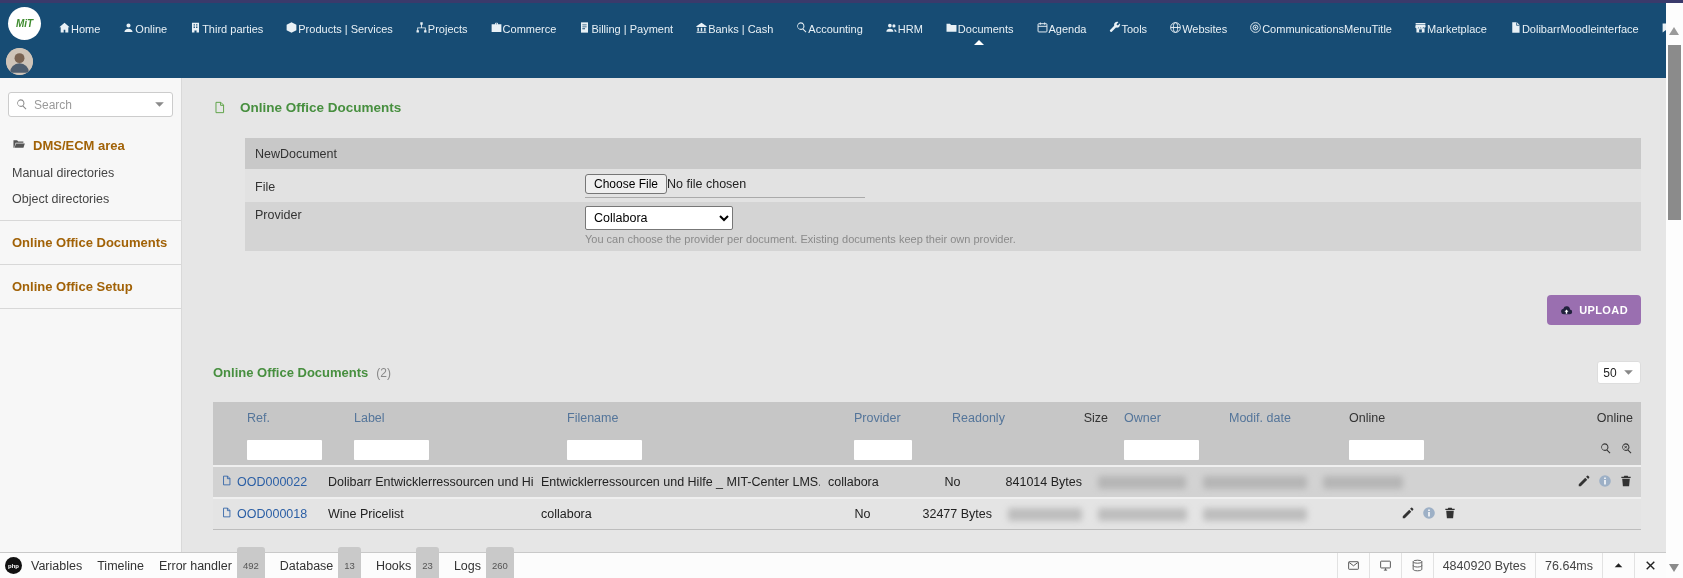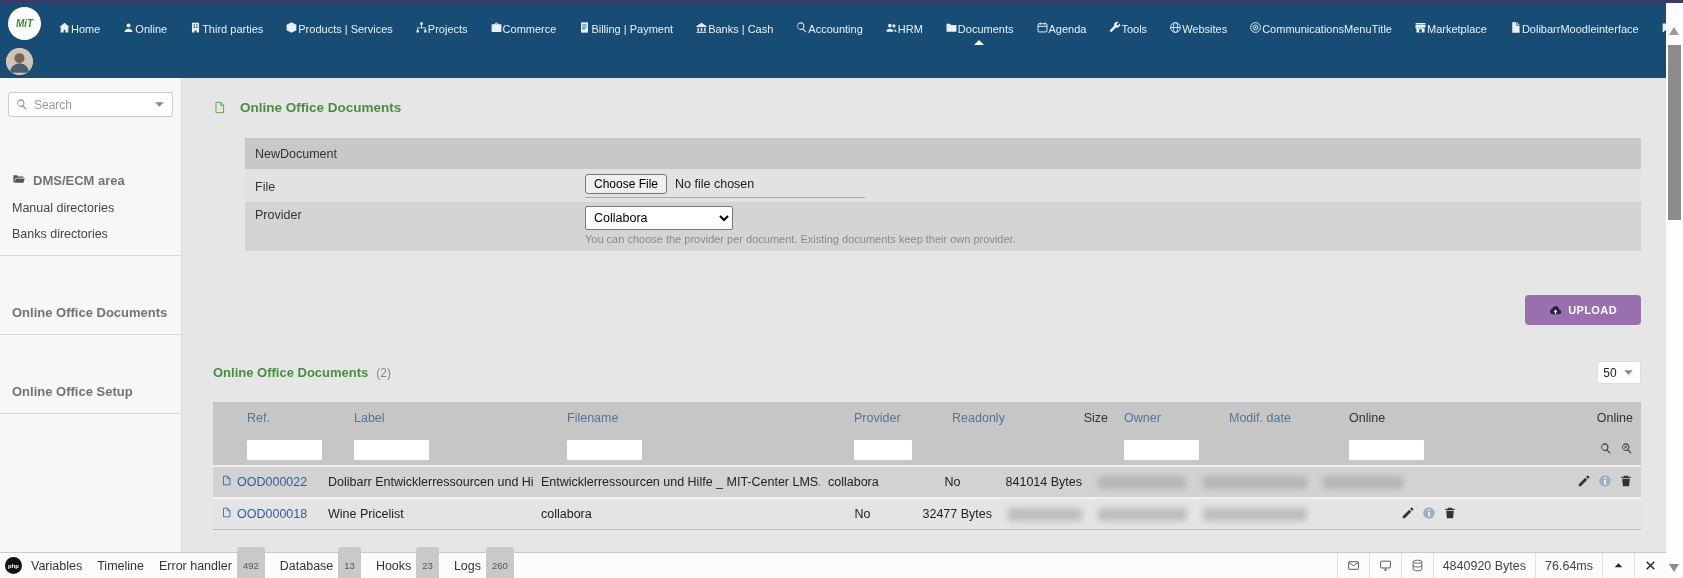--- a/index.html
+++ b/index.html
@@ -24,45 +24,45 @@
   .avatar svg { width:100%; height:100%; }
 
   
   .sidebar { position:absolute; left:0; top:78px; width:182px; height:474px; background:#f7f7f7; border-right:1px solid #d9d9d9; }
   .searchbox { margin:14px 8px 10px 8px; height:25px; background:#fff; border:1px solid #ccc; border-radius:3px; display:flex; align-items:center; padding:0 6px; gap:6px; }
   .searchbox svg { width:12px; height:12px; color:#8a8a8a; flex:none; }
   .searchbox input { border:none; outline:none; flex:1; min-width:0; font-size:12px; color:#444; background:transparent; }
   .searchbox input::placeholder { color:#9a9a9a; }
   .sb-group { padding:4px 0; }
   .sb-item { display:flex; align-items:center; gap:7px; padding:6px 12px; font-size:12.5px; color:#444; cursor:pointer; }
-  .sb-item.head { font-weight:bold; color:#737373; font-size:13px;margin-top:35px; }
+  .sb-item.head { font-weight:bold; color:#a16207; font-size:13px; }
   .sb-item svg { width:14px; height:14px; color:#555; }
   .sb-sep { border-top:1px solid #d8d8d8; margin:4px 0 4px 0; }
 
   
   .main { position:absolute; left:183px; top:78px; width:1483px; height:474px; background:#e6e6e6; }
   .content { position:absolute; left:30px; top:0; width:1428px; }
   .page-title { display:flex; align-items:center; gap:14px; margin-top:22px; color:#478f3f; font-weight:bold; font-size:13.5px; }
   .page-title svg { width:17px; height:20px; color:#5fa348; }
 
   .formtable { margin-top:23px; font-size:12.5px; color:#333; }
   .frow { display:flex; align-items:center;margin-left:32px; }
   .frow.fhead { background:#c8c8c8; height:31px; padding:0 10px; }
   .frow.f1 { background:#e2e2e2; height:33px; padding:4px 10px; }
   .frow.f2 { background:#d4d4d4; min-height:44px; padding:4px 10px 6px 10px; align-items:flex-start; }
   .flabel { width:330px; flex:none; padding-top:2px; }
-  .filefield { display:flex; align-items:center; gap:8px; border-bottom:1px solid #aaa; width:280px; padding-bottom:3px; }
+  .filefield { display:flex; align-items:center; border-bottom:1px solid #aaa; width:280px; padding-bottom:3px; }
   .choosefile { background:#efefef; border:1px solid #767676; border-radius:3px; font-size:12px; padding:2px 8px; cursor:pointer; font-family:"Liberation Sans",sans-serif; }
   .nofile { color:#222; font-size:12.5px; }
   .providerwrap { display:flex; flex-direction:column; gap:3px; }
   .providerwrap select { width:148px; height:24px; border:1px solid #777; border-radius:2px; background:#fff; font-size:12.5px; padding:0 4px; font-family:"Liberation Sans",sans-serif; }
   .hint { color:#8a8a8a; font-size:11px; }
 
   .upload-row { display:flex; justify-content:flex-end; margin-top:44px; }
-  .upload-btn { background:#9a6fb0; color:#fff; border:none; border-radius:4px; height:30px; padding:0 24px; display:flex; align-items:center; gap:6px; font-weight:bold; font-size:11px; letter-spacing:.4px; cursor:pointer; font-family:"Liberation Sans",sans-serif; }
+  .upload-btn { background:#9a6fb0; color:#fff; border:none; border-radius:4px; height:30px; padding:0 13px; display:flex; align-items:center; gap:6px; font-weight:bold; font-size:11px; letter-spacing:.4px; cursor:pointer; font-family:"Liberation Sans",sans-serif; }
   .upload-btn svg { width:16px; height:16px; }
 
   .list-titlebar { display:flex; align-items:center; margin-top:36px; }
   .list-title { color:#478f3f; font-size:13px; font-weight:bold; }
   .list-count { color:#888; font-size:12px; margin-left:8px; font-weight:normal; }
   .pagesize { margin-left:auto; background:#fff; border:1px solid #ddd; border-radius:3px; height:23px; width:44px; display:flex; align-items:center; justify-content:center; gap:5px; font-size:12px; color:#222; cursor:pointer; }
   .pagesize svg { width:8px; height:8px; color:#888; }
 
   
   .listtable { margin-top:18px; border-bottom:1px solid #bdbdbd; }
@@ -337,21 +337,21 @@
           <span><svg viewBox="0 0 24 24" fill="currentColor">
               <path d="M2.5 18.5v-13h6.2l2 2.2h8.8v2.3H6.2L3.8 18.5z"></path>
               <path d="M6.8 11.3h15.2L19.6 18.5H4.3z"></path>
             </svg></span>
           <span>DMS/ECM area</span>
         </div>
         <div class="sb-item link">
           <span>Manual directories</span>
         </div>
         <div class="sb-item link">
-          <span>Banks directories</span>
+          <span>Object directories</span>
         </div>
       </div>
       <div class="sb-sep"></div>
       <div class="sb-group">
         <div class="sb-item head">
           <span>Online Office Documents</span>
         </div>
       </div>
       <div class="sb-sep"></div>
       <div class="sb-group">

